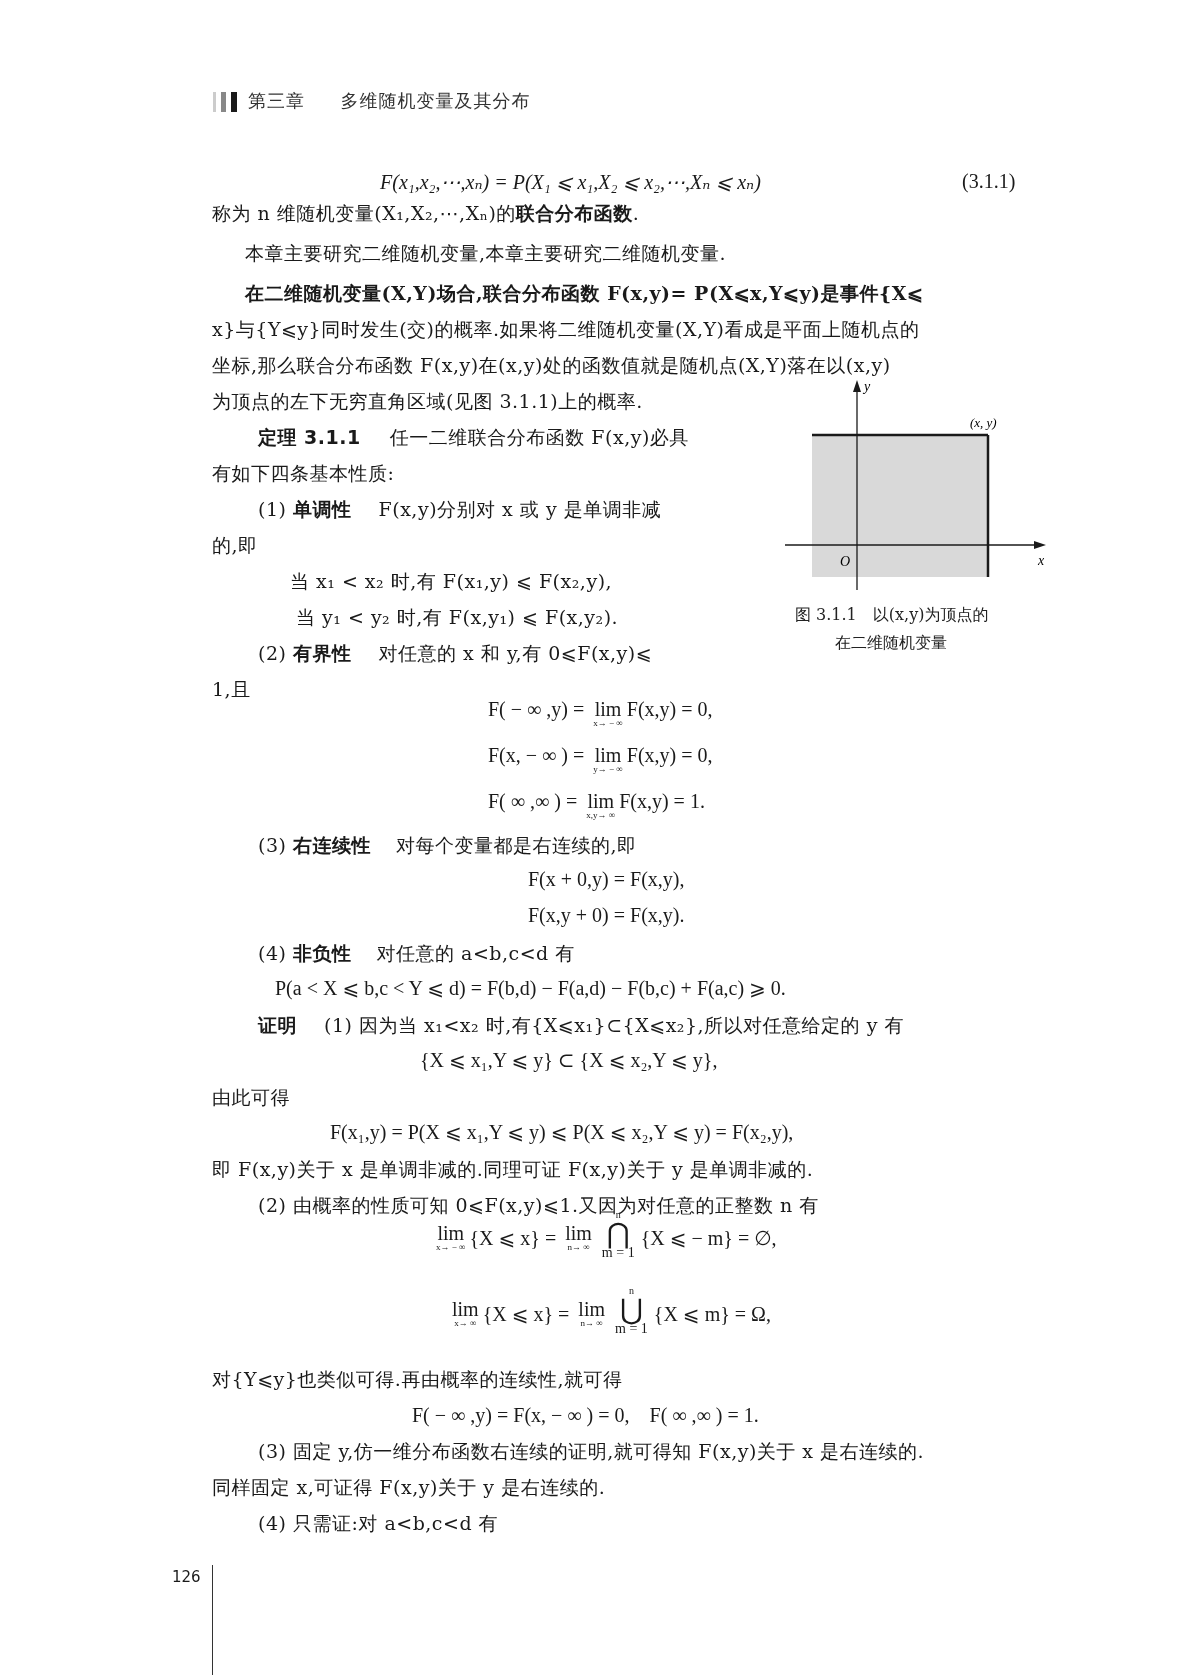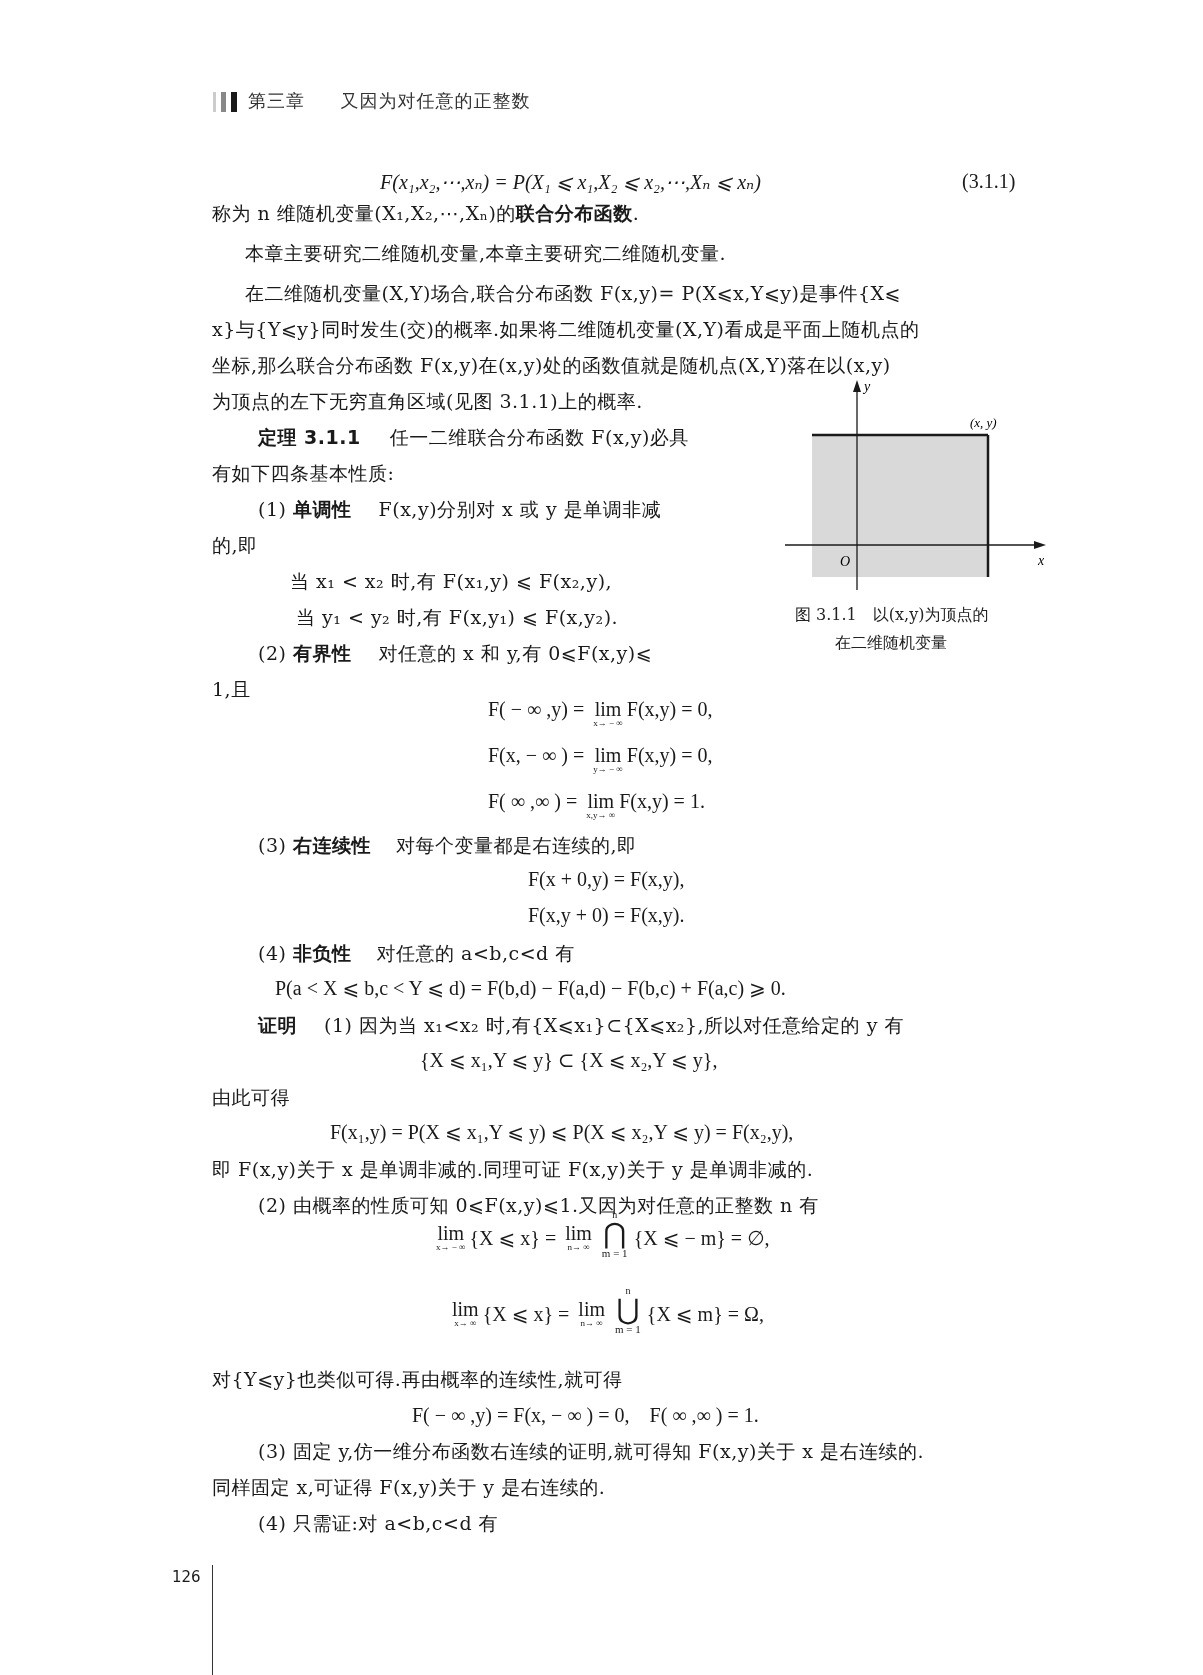--- a/index.html
+++ b/index.html
@@ -11,50 +11,50 @@
   .bold { font-weight: bold; font-family: "DejaVu Sans", "Liberation Sans", sans-serif; }
   .header-bars { position: absolute; left: 213px; top: 92px; height: 20px; width: 30px; }
   .header-bars span { position: absolute; top: 0; height: 20px; }
   .hdr { left: 248px; top: 89px; font-size: 18px; color: #333; font-family: "DejaVu Sans", "Liberation Sans", sans-serif; letter-spacing: 1px; }
   .limwrap { display: inline-block; text-align: center; vertical-align: top; position: relative; margin: 0 4px; }
   .limwrap .lim { display: block; }
   .limwrap .under { display: block; font-size: 9px; line-height: 9px; margin-top: -2px; }
   .bigop { display: inline-block; text-align: center; vertical-align: middle; position: relative; margin: 0 6px; }
   .bigop .top { display: block; font-size: 10px; line-height: 10px; }
   .bigop .sym { display: block; font-size: 28px; line-height: 28px; }
-  .bigop .bot { display: block; font-size: 11px; line-height: 10px; }
+  .bigop .bot { display: block; font-size: 14px; line-height: 10px; }
   .pagenum { left: 172px; top: 1568px; font-size: 15px; font-family: "DejaVu Sans", "Liberation Sans", sans-serif; }
   .margin-line { position: absolute; left: 212px; top: 1565px; width: 1px; height: 110px; background: #333; }
   .caption { font-size: 16px; font-family: "DejaVu Serif", serif; color: #222; }
   .fig-label { font-size: 14px; font-style: italic; font-family: "Liberation Serif", serif; }
 </style>
 </head>
 <body>
 
 <div class="header-bars">
   <span style="left:0;width:3px;background:#ccc;"></span>
   <span style="left:8px;width:5px;background:#888;"></span>
   <span style="left:18px;width:6px;background:#1a1a1a;"></span>
 </div>
 <div class="abs hdr">
   <span>第三章</span>
   <span style="display:inline-block;width:22px;"></span>
-  <span>又因为对任意的正整数</span>
+  <span>多维随机变量及其分布</span>
 </div>
 
 <div class="abs math" style="left:380px;top:170px;font-style:italic;text-align:right;">F(x₁,x₂,⋯,xₙ) = P(X₁ ⩽ x₁,X₂ ⩽ x₂,⋯,Xₙ ⩽ xₙ)</div>
 <div class="abs math" style="left:962px;top:170px;">(3.1.1)</div>
 
 <div class="abs txt" style="left:212px;top:200px;">
   <span>称为 n 维随机变量(X₁,X₂,⋯,Xₙ)的</span><span class="bold">联合分布函数</span><span>.</span>
 </div>
 
 <div class="abs txt" style="left:245px;top:240px;">本章主要研究二维随机变量,本章主要研究二维随机变量.</div>
 
-<div class="abs txt" style="left:245px;top:280px;">在二维随机变量(X,Y)场合,联合分布函数 F(x,y)= P(X⩽x,Y⩽y)是事件{X⩽</div>
+<div class="abs txt" style="left:245px;top:280px;font-weight:bold;">在二维随机变量(X,Y)场合,联合分布函数 F(x,y)= P(X⩽x,Y⩽y)是事件{X⩽</div>
 <div class="abs txt" style="left:212px;top:316px;">x}与{Y⩽y}同时发生(交)的概率.如果将二维随机变量(X,Y)看成是平面上随机点的</div>
 <div class="abs txt" style="left:212px;top:352px;">坐标,那么联合分布函数 F(x,y)在(x,y)处的函数值就是随机点(X,Y)落在以(x,y)</div>
 <div class="abs txt" style="left:212px;top:388px;">为顶点的左下无穷直角区域(见图 3.1.1)上的概率.</div>
 
 <div class="abs txt" style="left:258px;top:424px;">
   <span class="bold">定理 3.1.1</span>
   <span style="display:inline-block;width:16px;"></span>
   <span>任一二维联合分布函数 F(x,y)必具</span>
 </div>
 <div class="abs txt" style="left:212px;top:460px;">有如下四条基本性质:</div>

